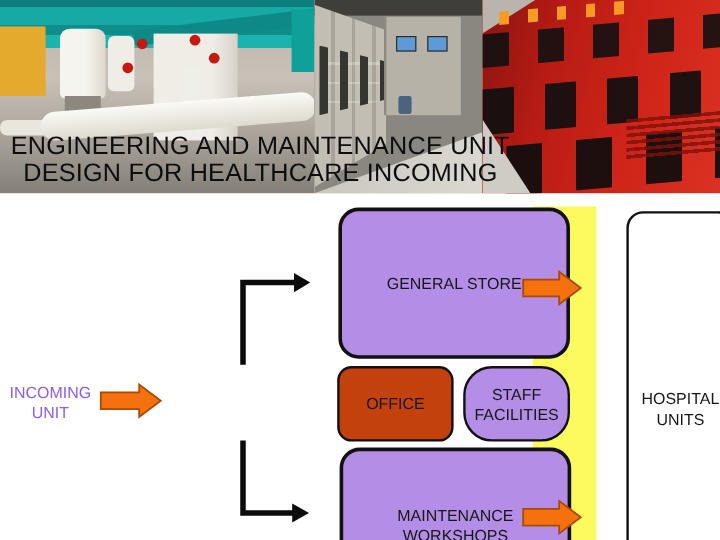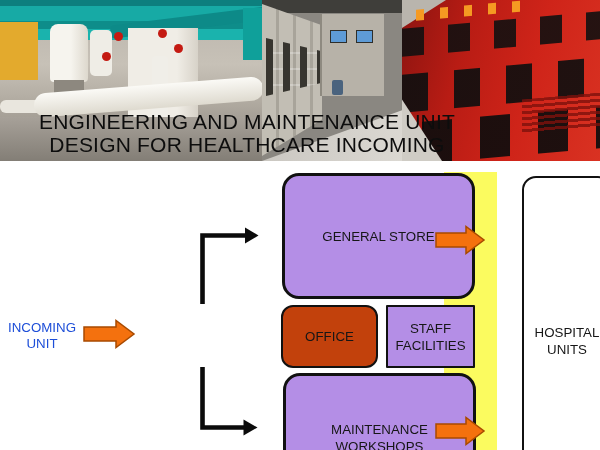--- a/index.html
+++ b/index.html
@@ -48,37 +48,37 @@
   .p3-handles{left:14px;top:5px;width:110px;height:11px;background:repeating-linear-gradient(90deg,#f59a22 0 8px,transparent 8px 24px);transform:skewY(-5deg);}
   .p3-band1{left:0;top:20px;width:198px;height:28px;background:repeating-linear-gradient(90deg,rgba(18,16,16,.9) 0 22px,transparent 22px 46px);transform:skewY(-5deg);}
   .p3-band2{left:0;top:66px;width:198px;height:38px;background:repeating-linear-gradient(90deg,rgba(16,15,15,.92) 0 26px,transparent 26px 52px);transform:skewY(-5deg);}
   .p3-band3{left:20px;top:114px;width:178px;height:42px;background:repeating-linear-gradient(90deg,rgba(14,13,13,.92) 0 30px,transparent 30px 58px);transform:skewY(-5deg);}
   .p3-vents{left:120px;top:96px;width:78px;height:34px;background:repeating-linear-gradient(180deg,#7e110c 0 3px,transparent 3px 6px);transform:skewY(-5deg);opacity:.8;}
   .p3-floor{left:0;bottom:0;width:40px;height:70px;background:#cfccc5;clip-path:polygon(0 12%,100% 100%,0 100%);}
   
   .title-overlay{
     position:absolute;left:0;top:111px;width:434px;z-index:5;
     text-align:center;color:#0d0d0d;font-size:21px;line-height:22.5px;font-weight:400;
-    letter-spacing:.2px;white-space:nowrap;padding-left:30px;
+    letter-spacing:.2px;white-space:nowrap;
   }
   
   .corridor{position:absolute;left:444px;top:172px;width:53px;height:278px;background:#fbfb5f;z-index:10;}
   .dbox{position:absolute;z-index:20;display:flex;align-items:center;justify-content:center;
         text-align:center;color:#161616;font-size:13.3px;line-height:17px;box-sizing:border-box;
         border:2.6px solid #111111;margin-left:24px;}
   .purple{background:#b48ee6;}
   .white-box{background:#ffffff;}
   .office-box{background:#c2410c;}
   .box-general{left:258px;top:173px;width:193px;height:126px;border-radius:17px;border-width:3px;}
   .box-office{left:257px;top:305px;width:97px;height:63px;border-radius:12px;}
-  .box-staff{left:362px;top:305px;width:89px;height:63px;border-radius:1px;}
+  .box-staff{left:362px;top:305px;width:89px;height:63px;border-radius:24px;}
   .box-workshops{left:259px;top:373px;width:193px;height:129px;border-radius:17px;border-width:3px;}
   .box-dock{left:137px;top:304px;width:105px;height:63px;border-radius:12px;}
   .box-hospital{left:498px;top:176px;width:90px;height:330px;border-radius:14px;}
-  .freelabel{position:absolute;z-index:20;text-align:center;color:#1d4ed8;font-size:13.3px;line-height:15.5px;}
+  .freelabel{position:absolute;z-index:20;text-align:center;color:#8b5cf6;font-size:13.3px;line-height:15.5px;}
   .incoming{left:0;top:320px;width:84px;}
   .arrow-layer{position:absolute;left:0;top:0;width:600px;height:450px;z-index:30;pointer-events:none;}
 </style>
 </head>
 <body>
 
 <div class="stage">
 
   <div class="photo-strip">
     <div class="photo photo1">

